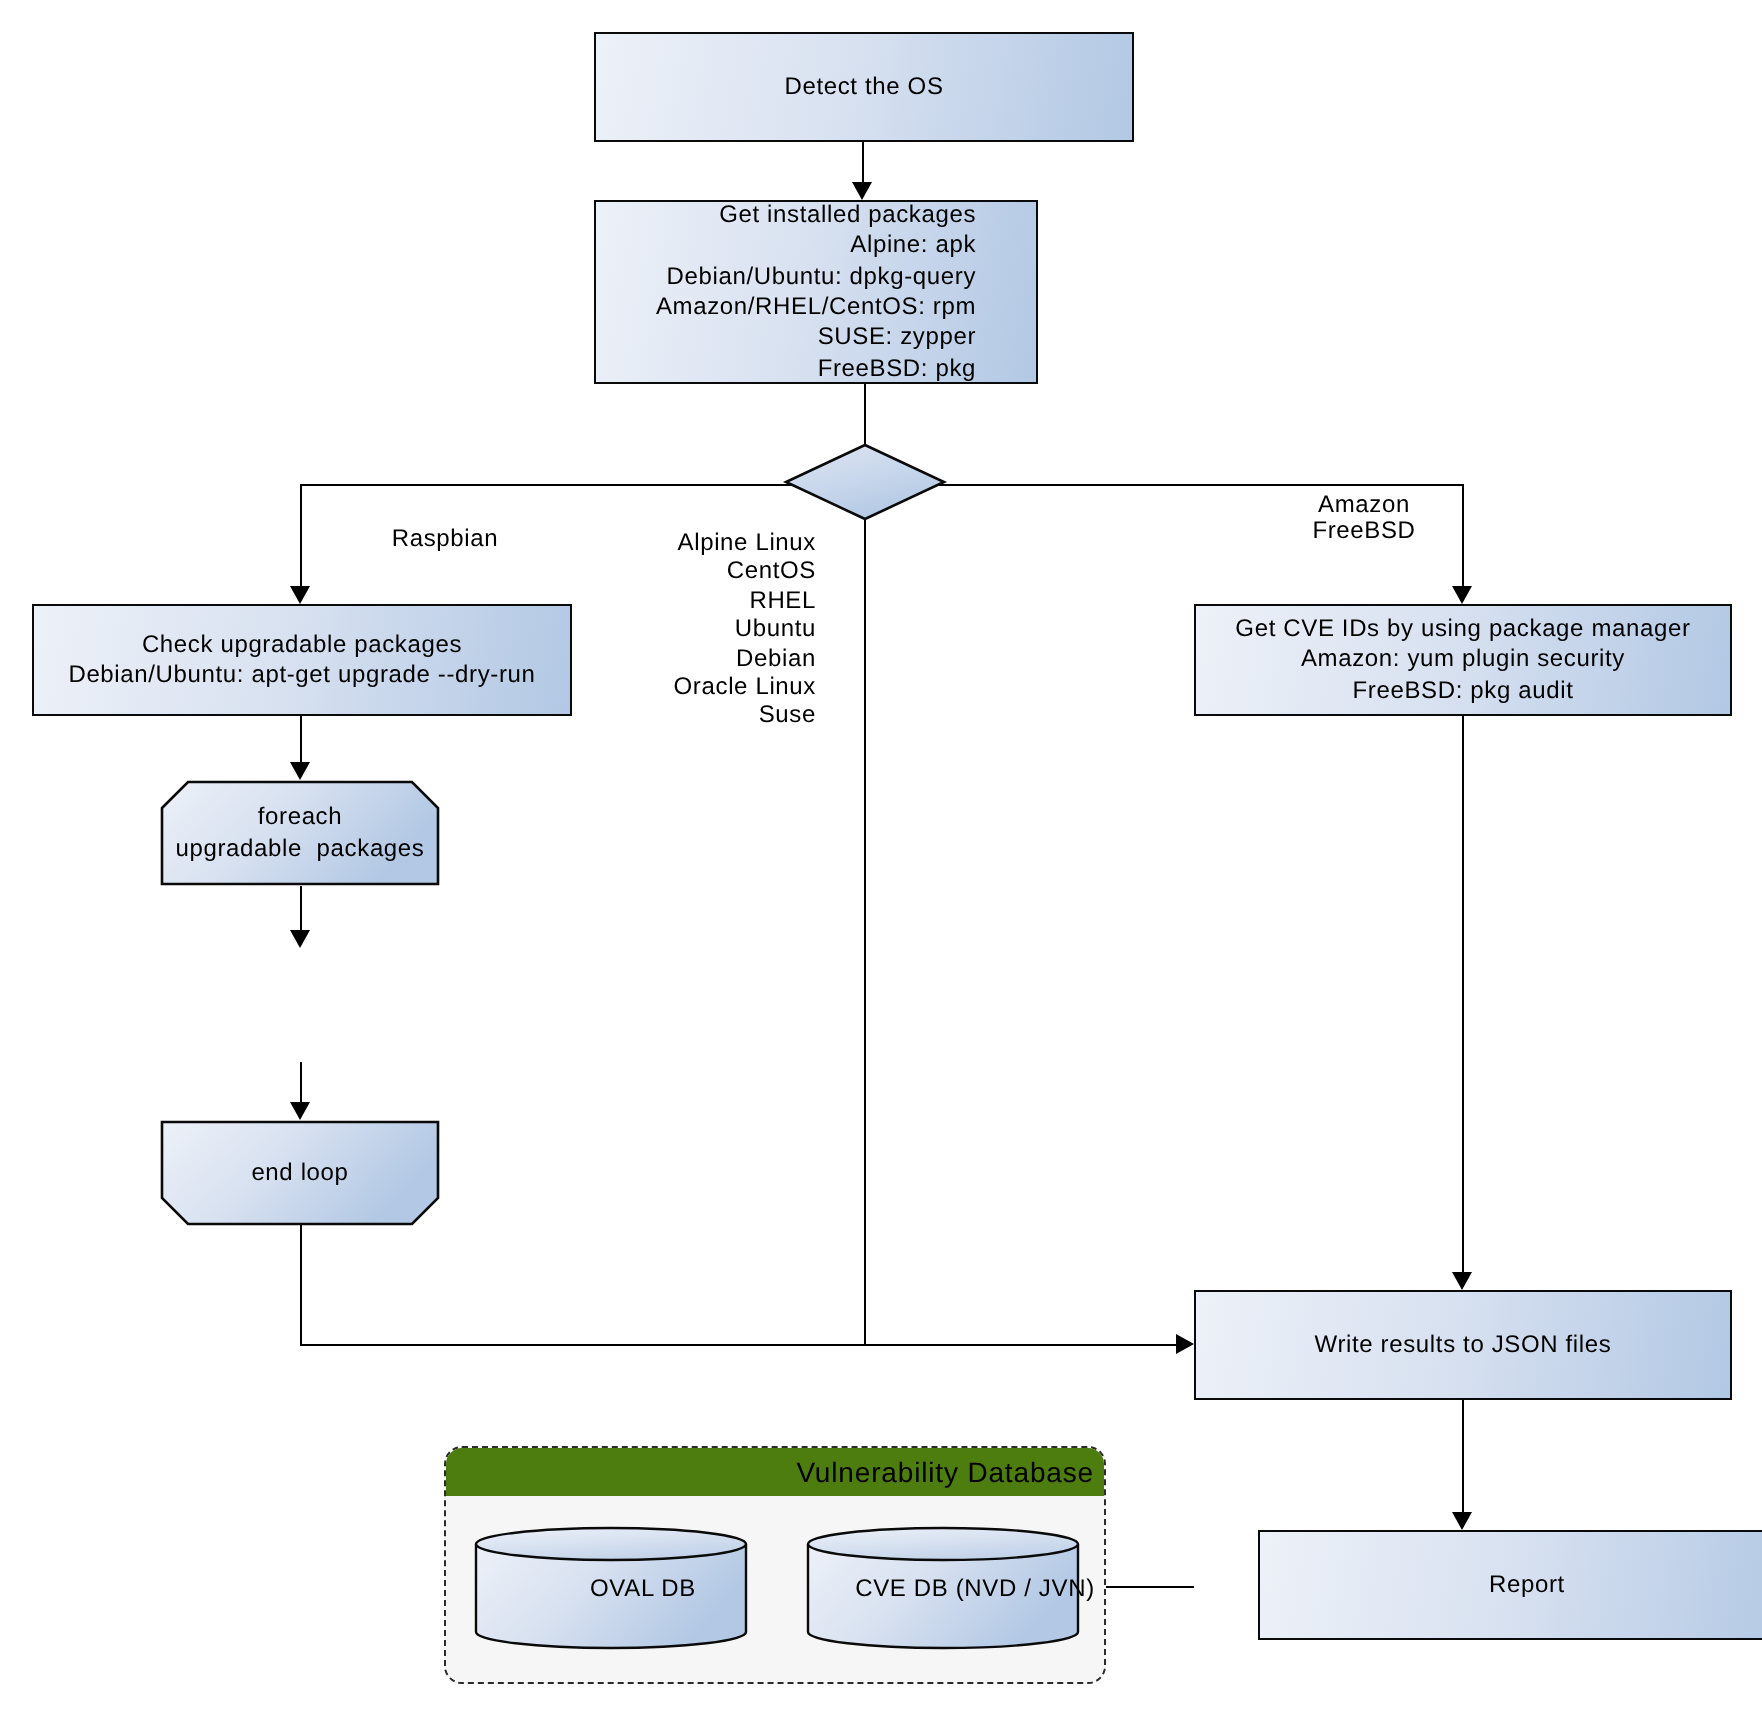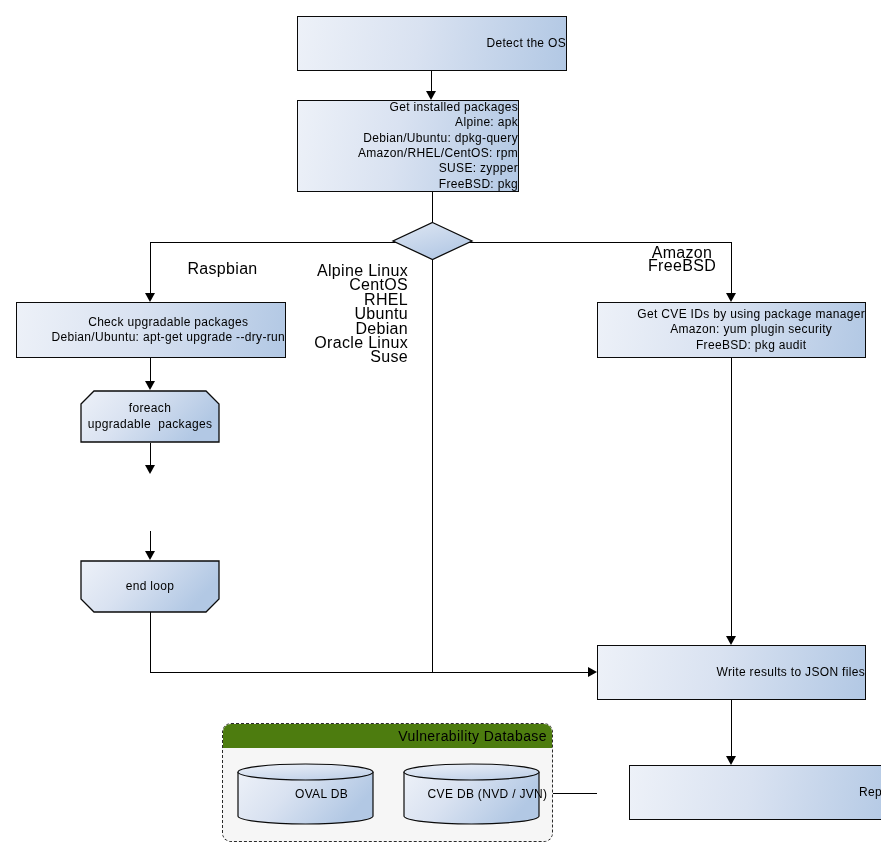--- a/index.html
+++ b/index.html
@@ -6,28 +6,28 @@
   .canvas{
     position:relative;width:881px;height:857px;background:#ffffff;
     font-family:"Liberation Sans","DejaVu Sans",sans-serif;
     color:#000;letter-spacing:0.02em;overflow:hidden;
   }
   
   .node{
     position:absolute;box-sizing:border-box;
     border:1px solid #0a0a0a;
     background:linear-gradient(100deg,#edf1f8 0%,#d9e2f1 45%,#b2c8e4 100%);
-    display:flex;align-items:center;justify-content:flex-end;
+    display:flex;align-items:center;justify-content:center;
     font-size:12px;line-height:15.4px;text-align:center;
   }
   .node .txt{white-space:pre-wrap;}
   .node.align-right .txt{text-align:right;}
   
   .edge-label{
-    position:absolute;font-size:16px;line-height:14.4px;white-space:pre-wrap;
+    position:absolute;font-size:12px;line-height:14.4px;white-space:pre-wrap;
   }
   
   .vline,.hline{position:absolute;background:#000;}
   .vline{width:1px;}
   .hline{height:1px;}
   
   .arrow-down{position:absolute;width:0;height:0;
     border-left:5px solid transparent;border-right:5px solid transparent;
     border-top:9px solid #000;}
   .arrow-right{position:absolute;width:0;height:0;

